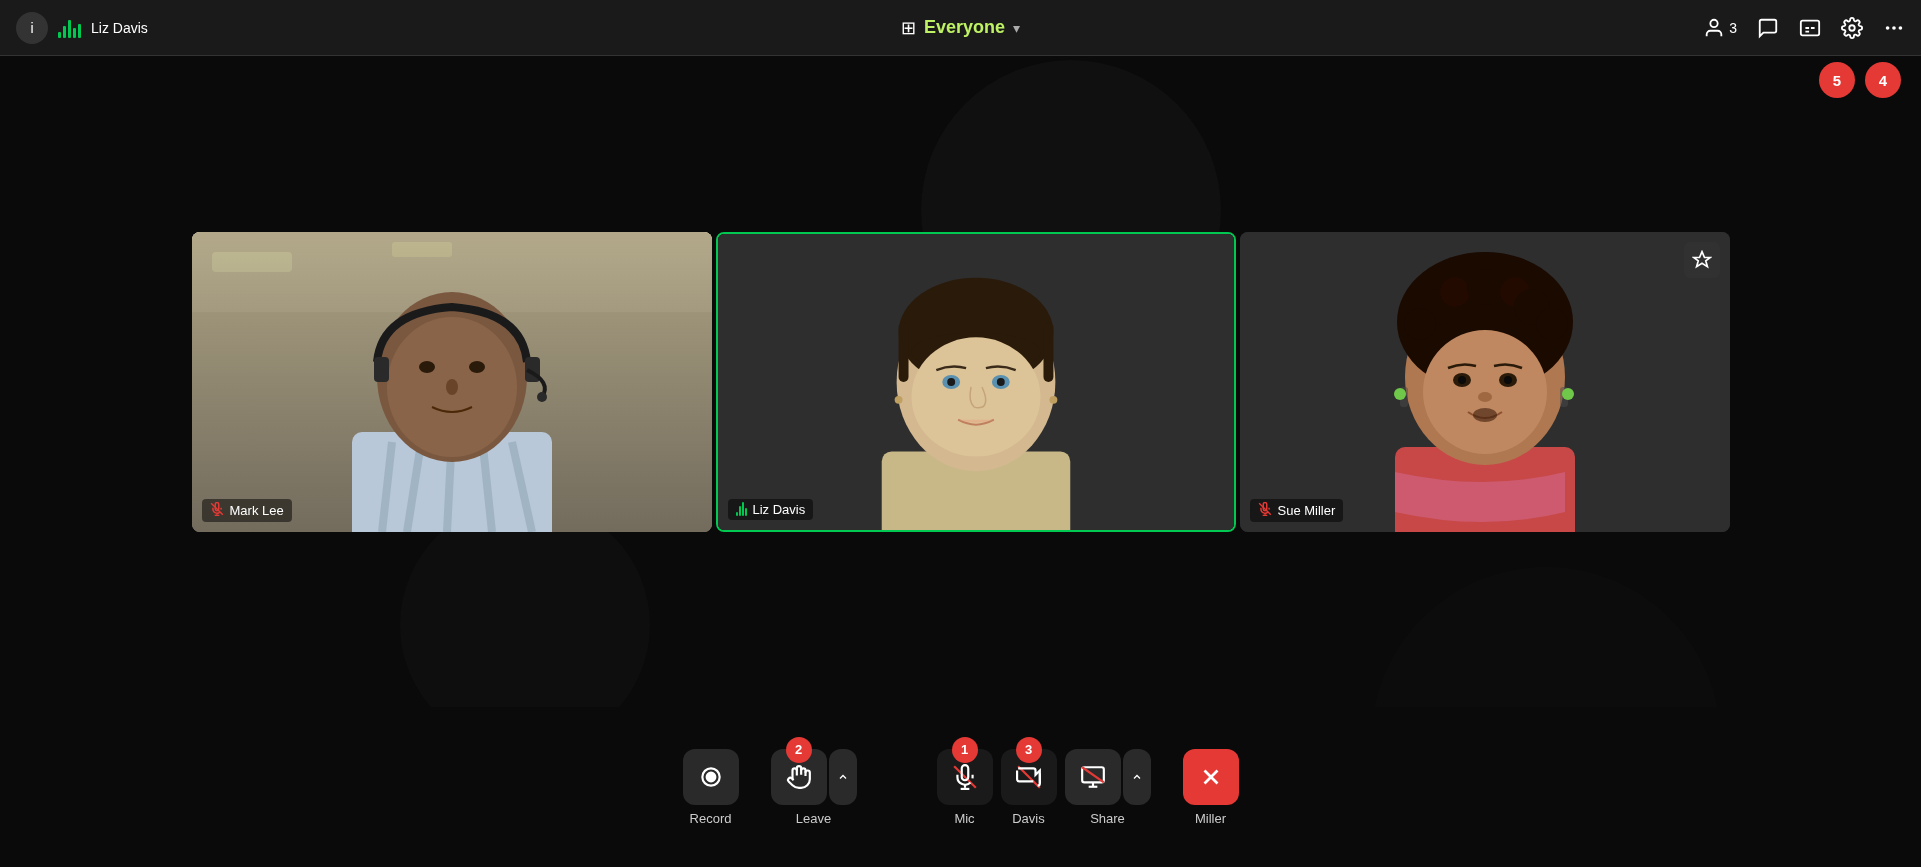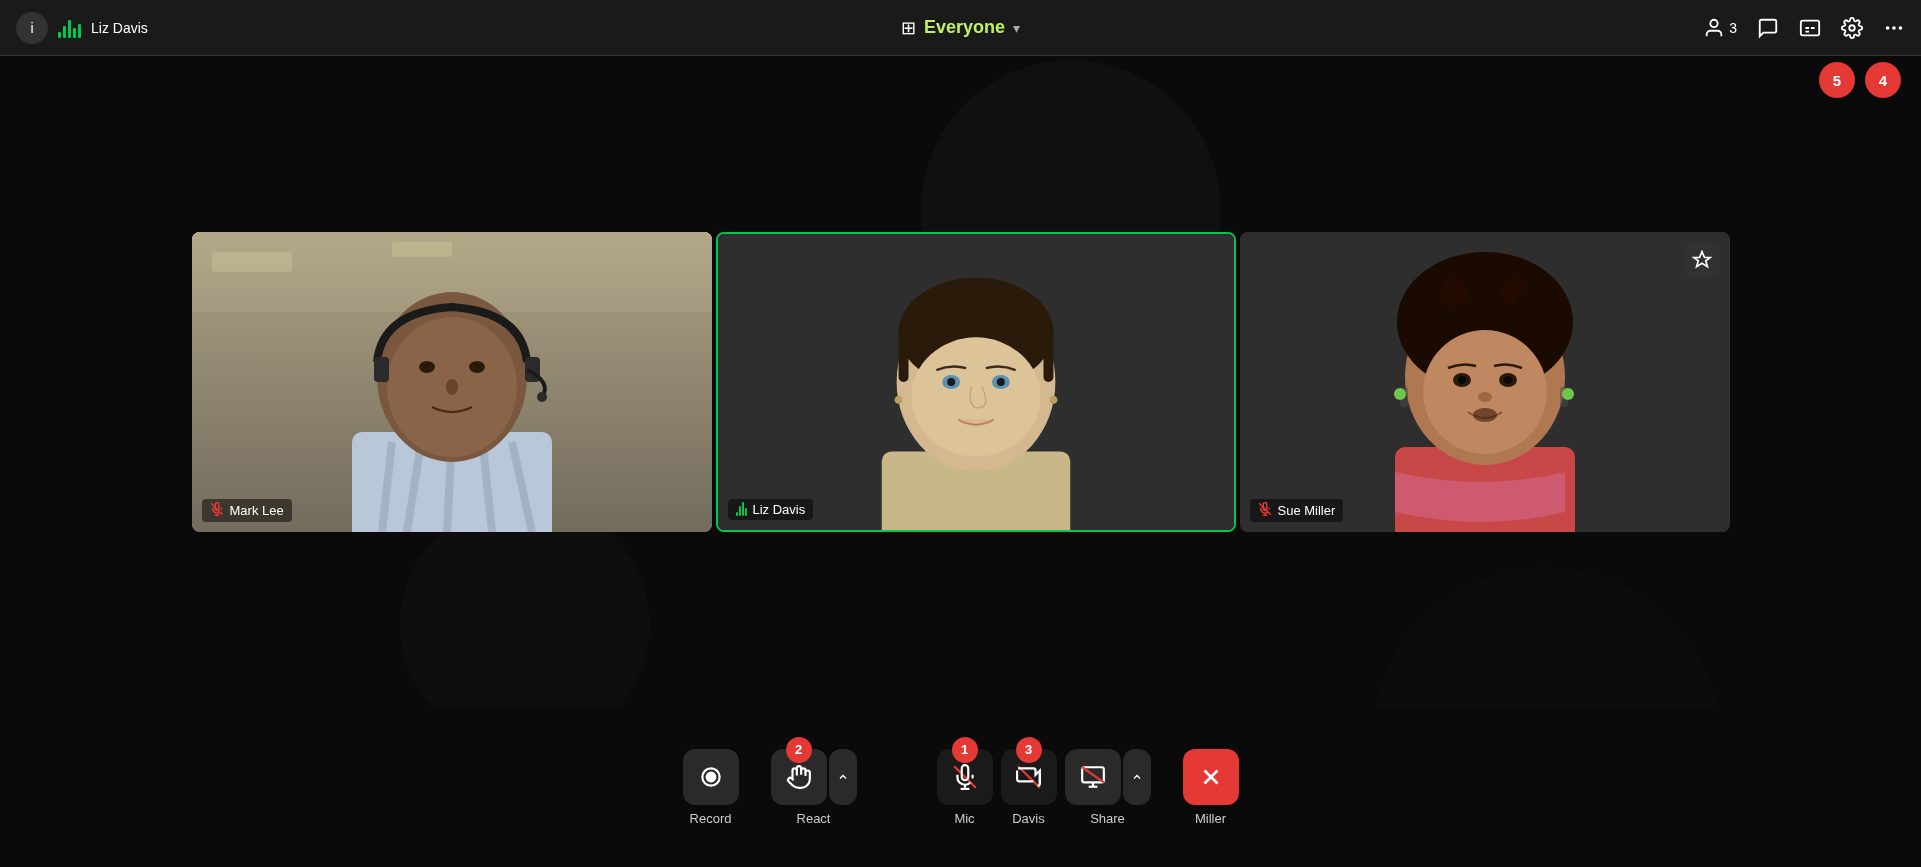--- a/index.html
+++ b/index.html
@@ -581,21 +581,21 @@
           <path d="M10 10.5V6a2 2 0 0 0-2-2 2 2 0 0 0-2 2v8"></path>
           <path d="M18 8a2 2 0 1 1 4 0v6a8 8 0 0 1-8 8h-2c-2.8 0-4.5-.86-5.99-2.34l-3.6-3.6a2 2 0 0 1 2.83-2.82L7 15"></path>
         </svg>
       </button>
       <button class="tool-btn small-arrow">
         <svg width="12" height="12" viewBox="0 0 24 24" fill="none" stroke="#fff" stroke-width="2.5">
           <polyline points="18 15 12 9 6 15"></polyline>
         </svg>
       </button>
     </div>
-    <span class="tool-label">React</span>
+    <span class="tool-label">Leave</span>
   </div>
 
   <div class="spacer"></div>
   <div class="spacer"></div>
   <div class="spacer"></div>
 
   <div class="tool-group">
     <div class="tool-btn-row">
       <button class="tool-btn" style="background:#1a1a1a; position:relative;">
         <div class="number-badge">1</div>

